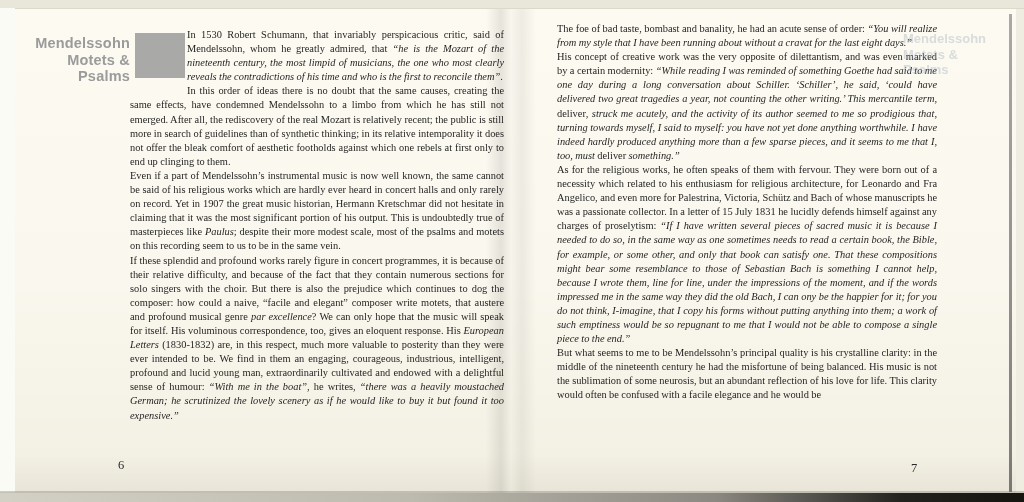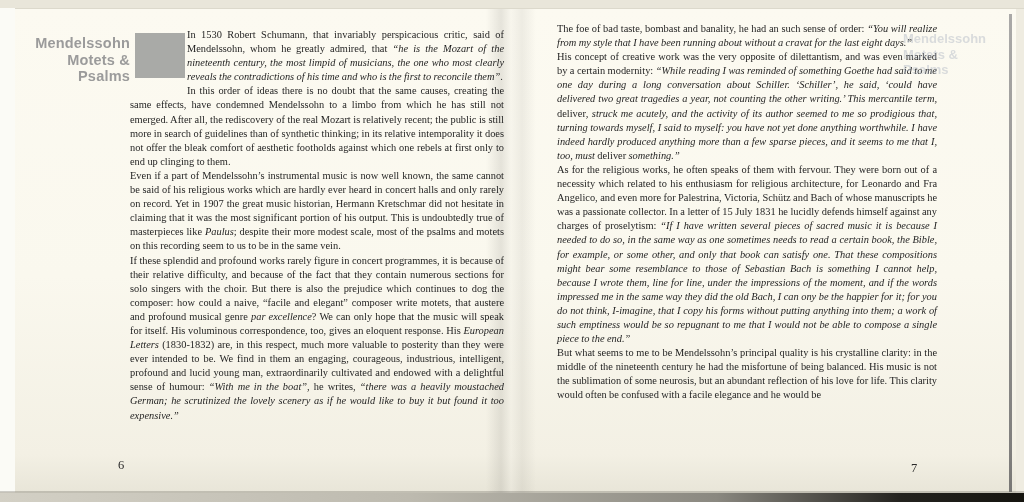--- a/index.html
+++ b/index.html
@@ -67,21 +67,21 @@
       <span class="square-spacer"></span>
       <span><span>In 1530 Robert Schumann, that invariably perspicacious critic, said of Mendelssohn, whom he greatly admired, that </span><span class="it">“he is the Mozart of the nineteenth century, the most limpid of musicians, the one who most clearly reveals the contradictions of his time and who is the first to reconcile them”</span><span>.</span></span>
     </p>
     <p><span><span>In this order of ideas there is no doubt that the same causes, creating the same effects, have condemned Mendelssohn to a limbo from which he has still not emerged. After all, the rediscovery of the real Mozart is relatively recent; the public is still more in search of guidelines than of synthetic thinking; in its relative intemporality it does not offer the bleak comfort of aesthetic footholds against which one rebels at first only to end up clinging to them.</span></span></p>
     <p><span><span>Even if a part of Mendelssohn’s instrumental music is now well known, the same cannot be said of his religious works which are hardly ever heard in concert halls and only rarely on record. Yet in 1907 the great music historian, Hermann Kretschmar did not hesitate in claiming that it was the most significant portion of his output. This is undoubtedly true of masterpieces like </span><span class="it">Paulus</span><span>; despite their more modest scale, most of the psalms and motets on this recording seem to us to be in the same vein.</span></span></p>
     <p><span><span>If these splendid and profound works rarely figure in concert programmes, it is because of their relative difficulty, and because of the fact that they contain numerous sections for solo singers with the choir. But there is also the prejudice which continues to dog the composer: how could a naive, “facile and elegant” composer write motets, that austere and profound musical genre </span><span class="it">par excellence</span><span>? We can only hope that the music will speak for itself. His voluminous correspondence, too, gives an eloquent response. His </span><span class="it">European Letters</span><span> (1830-1832) are, in this respect, much more valuable to posterity than they were ever intended to be. We find in them an engaging, courageous, industrious, intelligent, profound and lucid young man, extraordinarily cultivated and endowed with a delightful sense of humour: </span><span class="it">“With me in the boat”</span><span>, he writes, </span><span class="it">“there was a heavily moustached German; he scrutinized the lovely scenery as if he would like to buy it but found it too expensive.”</span></span></p>
   </div>
   <div class="pagenum pagenum-left">6</div>
 
   <div class="col col-right">
-    <p><span><span>The foe of bad taste, bombast and banality, he had an such sense of order: </span><span class="it">“You will realize from my style that I have been running about without a cravat for the last eight days.”</span></span></p>
+    <p><span><span>The foe of bad taste, bombast and banality, he had an acute sense of order: </span><span class="it">“You will realize from my style that I have been running about without a cravat for the last eight days.”</span></span></p>
     <p><span><span>His concept of creative work was the very opposite of dilettantism, and was even marked by a certain modernity: </span><span class="it">“While reading I was reminded of something Goethe had said to me one day during a long conversation about Schiller. ‘Schiller’, he said, ‘could have delivered two great tragedies a year, not counting the other writing.’ This mercantile term, </span><span>deliver</span><span class="it">, struck me acutely, and the activity of its author seemed to me so prodigious that, turning towards myself, I said to myself: you have not yet done anything worthwhile. I have indeed hardly produced anything more than a few sparse pieces, and it seems to me that I, too, must </span><span>deliver</span><span class="it"> something.”</span></span></p>
     <p><span><span>As for the religious works, he often speaks of them with fervour. They were born out of a necessity which related to his enthusiasm for religious architecture, for Leonardo and Fra Angelico, and even more for Palestrina, Victoria, Schütz and Bach of whose manuscripts he was a passionate collector. In a letter of 15 July 1831 he lucidly defends himself against any charges of proselytism: </span><span class="it">“If I have written several pieces of sacred music it is because I needed to do so, in the same way as one sometimes needs to read a certain book, the Bible, for example, or some other, and only that book can satisfy one. That these compositions might bear some resemblance to those of Sebastian Bach is something I cannot help, because I wrote them, line for line, under the impressions of the moment, and if the words impressed me in the same way they did the old Bach, I can ony be the happier for it; for you do not think, I-imagine, that I copy his forms without putting anything into them; a work of such emptiness would be so repugnant to me that I would not be able to compose a single piece to the end.”</span></span></p>
     <p><span><span>But what seems to me to be Mendelssohn’s principal quality is his crystalline clarity: in the middle of the nineteenth century he had the misfortune of being balanced. His music is not the sublimation of some neurosis, but an abundant reflection of his love for life. This clarity would often be confused with a facile elegance and he would be</span></span></p>
   </div>
 
   <div class="ghost">
     <div>Mendelssohn</div>
     <div>Motets &amp;</div>
     <div>Psalms</div>
   </div>

